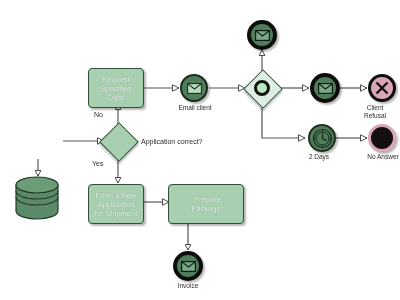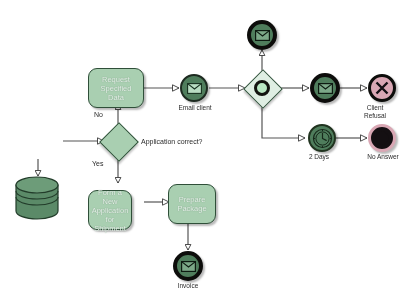--- a/index.html
+++ b/index.html
@@ -28,21 +28,21 @@
     height: 300px;
   }
   .node {
     position: absolute;
   }
   
   .task {
     box-sizing: border-box;
     background: #a9cfb1;
     border: 1px solid #2f4f39;
-    border-radius: 9px;
+    border-radius: 4px;
     color: #e9f4ec;
     font-size: 7.5px;
     line-height: 9px;
     text-align: center;
     display: flex;
     align-items: center;
     justify-content: center;
     box-shadow: 2px 2px 2px rgba(0,0,0,0.28);
     padding: 2px;
     text-shadow: 0 0 1px rgba(60,90,70,0.6);
@@ -193,27 +193,27 @@
     </g>
   </svg>
 
 
   <div class="task node" style="left:88px; top:68px; width:56px; height:40px;">
     <span style="white-space: pre-line;">Request
 Specified
 Data</span>
   </div>
 
-  <div class="task node" style="left:88px; top:184px; width:44px; height:40px;margin-top:6px;">
+  <div class="task node" style="left:88px; top:184px; width:56px; height:40px;">
     <span style="white-space: pre-line;">Form a New
 Application
 for Shipment</span>
   </div>
 
-  <div class="task node" style="left:168px; top:184px; width:48px; height:40px;">
+  <div class="task node" style="left:168px; top:184px; width:76px; height:40px;text-align:right;">
     <span style="white-space: pre-line;">Prepare
 Package</span>
   </div>
 
   <div class="gw-wrap" style="left:99px; top:122px;">
     <div class="gw-diamond"></div>
   </div>
   <div class="gw-label" style="left:141px; top:138px;">Application correct?</div>
 
   <div class="flow-label" style="left:94px; top:111px;">No</div>

